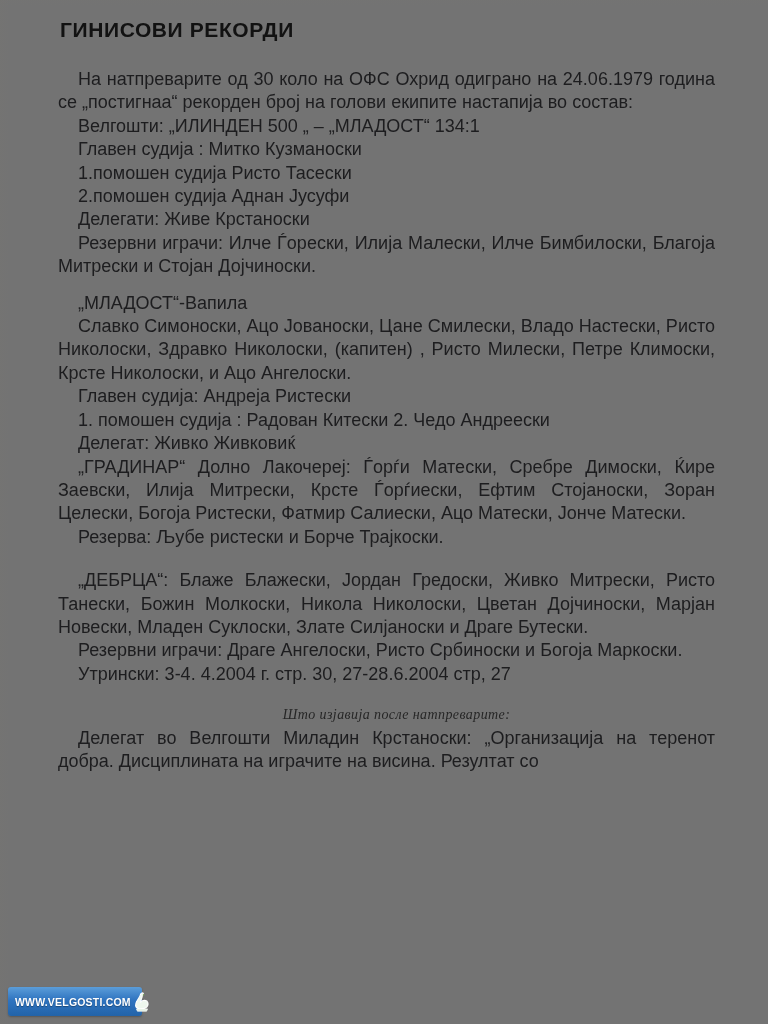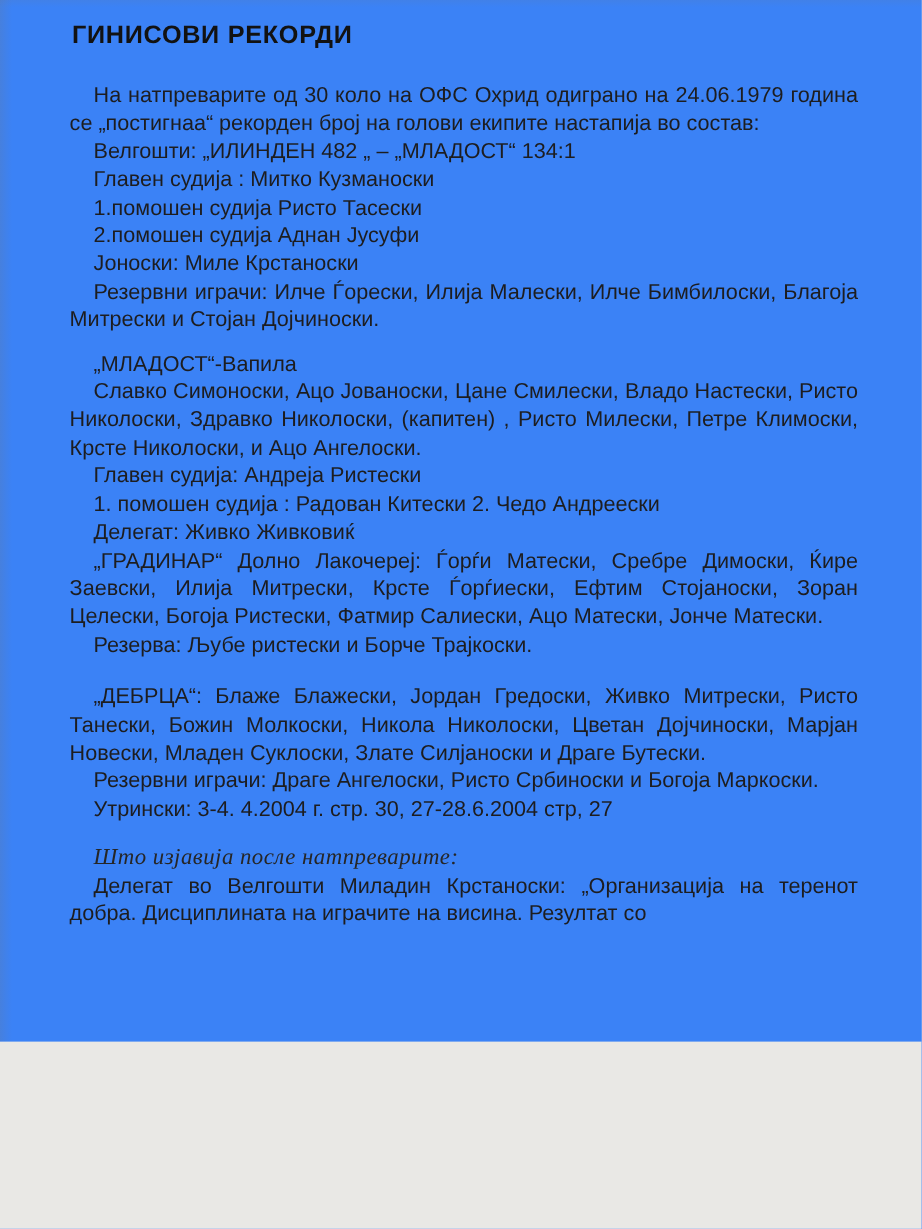--- a/index.html
+++ b/index.html
@@ -3,22 +3,22 @@
 <meta charset="utf-8">
 <style>
   html, body { margin: 0; padding: 0; }
   body {
     width: 768px; height: 1024px;
     background: #e9e8e5;
     font-family: "Liberation Sans", sans-serif;
   }
   .page {
     position: relative;
-    width: 768px; height: 868px;
-    background: #3b82f6;
+    width: 768px; height: 1024px;
+    background: #737373;
     overflow: hidden;
     color: #1d1d1f;
   }
   
   .page::before {
     content: "";
     position: absolute; left: 0; top: 0; bottom: 0; width: 10px;
     background: linear-gradient(90deg, rgba(120,118,112,0.18), rgba(120,118,112,0));
     pointer-events: none;
   }
@@ -46,23 +46,24 @@
     margin: 0;
   }
   .indent { text-indent: 20px; }
   .just { text-align: justify; }
   .gap-md { margin-top: 13px; }
   .gap-lg { margin-top: 20px; }
   .gap-xl { margin-top: 17px; }
   .quote-heading {
     font-family: "Liberation Serif", serif;
     font-style: italic;
-    font-size: 19px;
+    font-size: 14px;
     letter-spacing: 0.4px;
     color: #262626;
+    text-align: center;
   }
   .watermark {
     position: absolute;
     left: 8px; top: 987px;
     width: 134px; height: 29px;
     border-radius: 3px;
     background: linear-gradient(180deg, #5b9dd9 0%, #2f74c0 45%, #2263a8 100%);
     box-shadow: 0 1px 2px rgba(0,0,0,0.25);
     display: flex;
     align-items: center;
@@ -86,25 +87,25 @@
 </head>
 <body>
 
 <div class="page">
   <div class="content">
 
     <div class="doc-title">ГИНИСОВИ РЕКОРДИ</div>
 
     <p class="para indent just">На натпреварите од 30 коло на ОФС Охрид одиграно на 24.06.1979 година се „постигнаа“ рекорден број на голови екипите настапија во состав:</p>
 
-    <div class="ln indent">Велгошти: „ИЛИНДЕН 482 „ – „МЛАДОСТ“  134:1</div>
+    <div class="ln indent">Велгошти: „ИЛИНДЕН 500 „ – „МЛАДОСТ“  134:1</div>
     <div class="ln indent">Главен судија : Митко Кузманоски</div>
     <div class="ln indent">1.помошен судија Ристо Тасески</div>
     <div class="ln indent">2.помошен судија Аднан Јусуфи</div>
-    <div class="ln indent">Јоноски: Миле Крстаноски</div>
+    <div class="ln indent">Делегати: Живе Крстаноски</div>
 
     <p class="para indent just">Резервни играчи: Илче Ѓорески, Илија Малески, Илче Бимбилоски, Благоја Митрески и Стојан Дојчиноски.</p>
 
     <div class="ln indent gap-md">„МЛАДОСТ“-Вапила</div>
     <p class="para indent just">Славко Симоноски, Ацо Јованоски, Цане Смилески, Владо Настески, Ристо Николоски, Здравко Николоски, (капитен) , Ристо Милески, Петре Климоски, Крсте Николоски, и Ацо Ангелоски.</p>
     <div class="ln indent">Главен судија: Андреја Ристески</div>
     <div class="ln indent">1. помошен судија : Радован Китески 2. Чедо Андреески</div>
     <div class="ln indent">Делегат: Живко Живковиќ</div>
 
     <p class="para indent just">„ГРАДИНАР“ Долно Лакочереј: Ѓорѓи Матески, Сребре Димоски, Ќире Заевски, Илија Митрески, Крсте Ѓорѓиески, Ефтим Стојаноски, Зоран Целески, Богоја Ристески, Фатмир Салиески, Ацо Матески, Јонче Матески.</p>

